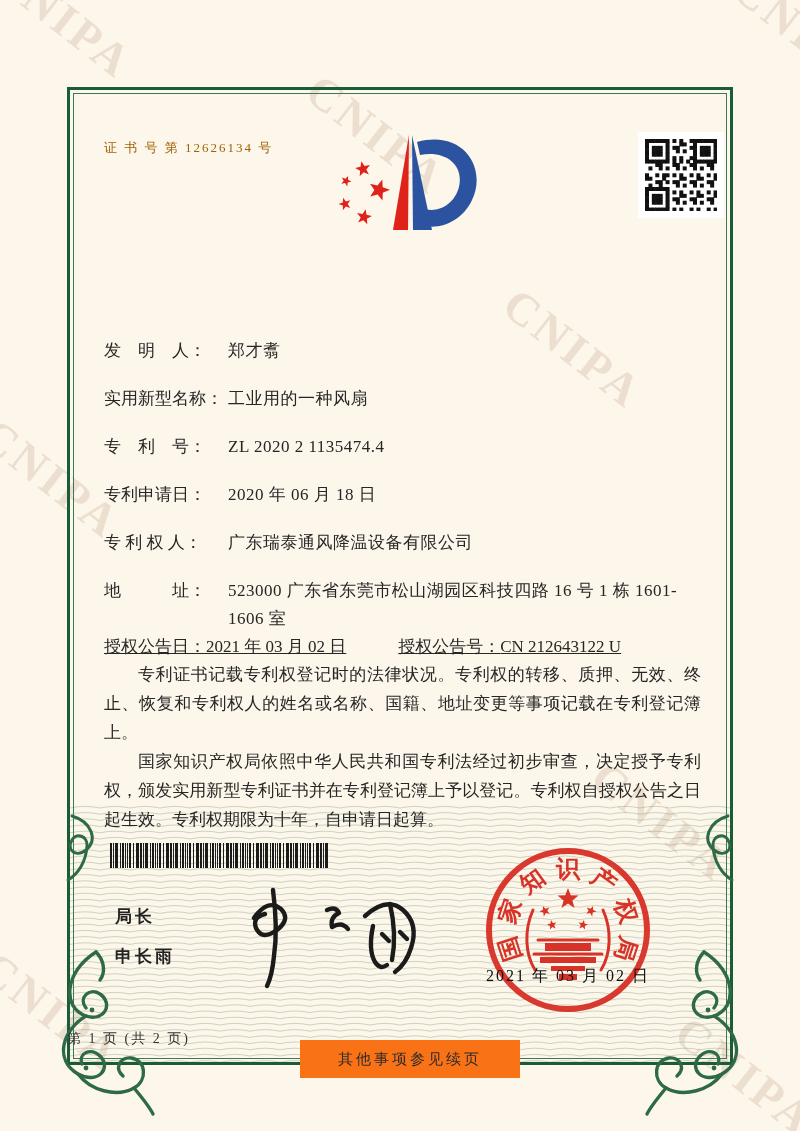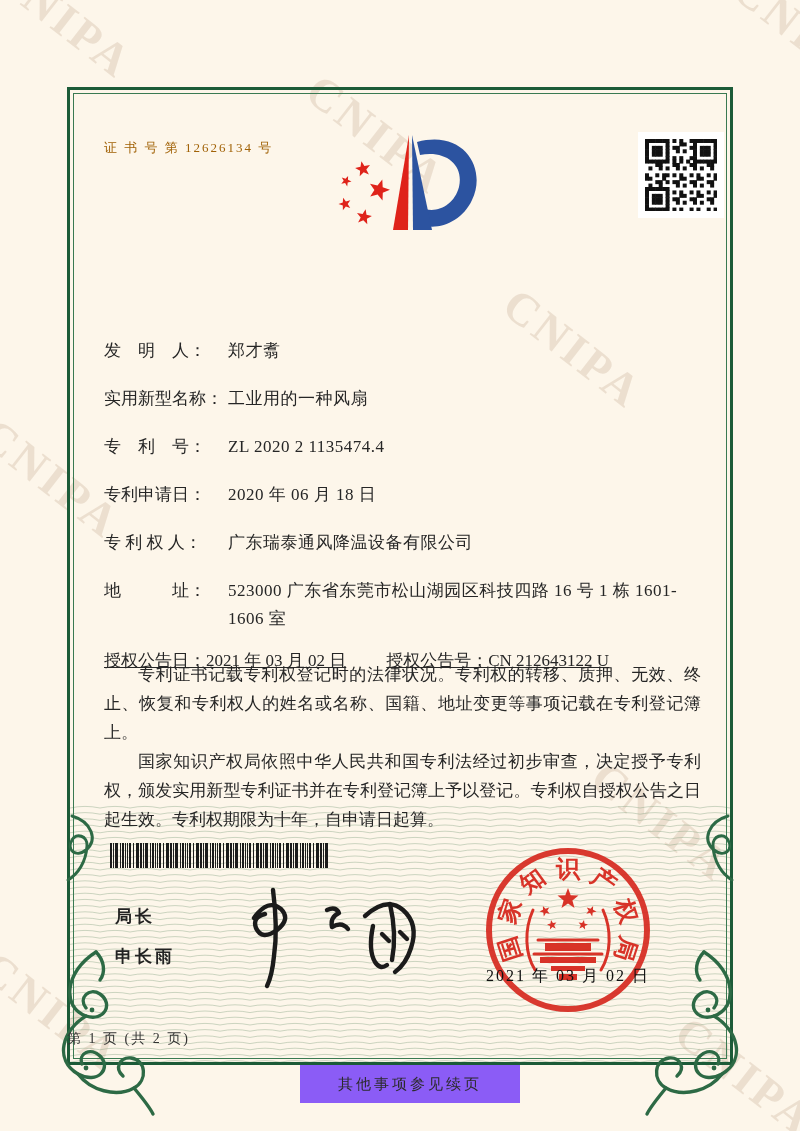--- a/index.html
+++ b/index.html
@@ -30,21 +30,21 @@
 
   .title { position:absolute; left:67px; top:240px; width:666px; text-align:center;
     font-size:40px; font-weight:bold; letter-spacing:10px; color:#1a1a1a; z-index:2; }
 
   .fields { position:absolute; left:104px; top:337px; width:600px; z-index:2;
     font-size:17px; color:#262626; }
   .field-row { display:flex; margin-bottom:20px; line-height:28px; }
   .field-label { flex:0 0 124px; white-space:nowrap; }
   .field-value { flex:1; letter-spacing:0.5px; }
   .grant-row { display:flex; line-height:28px;text-decoration:underline; }
-  .grant-right { margin-left:40px; display:flex; }
+  .grant-right { margin-left:52px; display:flex; }
 
   .paragraphs { position:absolute; left:104px; top:660px; width:597px; z-index:2;
     font-size:17px; color:#262626; line-height:29px; text-align:justify; }
   .paragraphs p { text-indent:2em; }
 
   .barcode { position:absolute; left:110px; top:843px; width:224px; height:25px; z-index:2; }
 
   .signer { position:absolute; left:115px; top:905px; z-index:2;
     font-family:"Liberation Sans","DejaVu Sans",sans-serif; font-weight:600;
     font-size:17px; color:#222; }
@@ -59,22 +59,22 @@
   .seal-char { position:absolute; left:-13px; top:-13px; width:26px; height:26px;
     text-align:center; font-size:24px; line-height:26px; font-weight:bold;
     color:rgba(214,40,30,0.95); font-family:"Liberation Sans","DejaVu Sans",sans-serif; }
   .seal-emblem { position:absolute; left:35px; top:34px; }
   .seal-date { position:absolute; left:470px; top:966px; width:196px; text-align:center;
     font-size:16px; letter-spacing:2px; color:#111; z-index:4; }
 
   .page-info { position:absolute; left:67px; top:1030px; width:666px; text-align:left;
     font-size:14px; letter-spacing:2px; color:#333; z-index:2; }
 
-  .note-box { position:absolute; left:300px; top:1065px; width:220px; height:38px;
-    background:#8b5cf6; z-index:2; display:flex; align-items:center; justify-content:center;
+  .note-box { position:absolute; left:300px; top:1040px; width:220px; height:38px;
+    background:#f97316; z-index:2; display:flex; align-items:center; justify-content:center;
     font-size:15px; letter-spacing:3px; color:#2b2b2b; }
 
   .flourish { position:absolute; z-index:2; pointer-events:none; }
 </style>
 </head>
 <body>
 
 <div class="page">
 
   <div id="watermarks">
@@ -396,21 +396,21 @@
       <span class="field-value">ZL 2020 2 1135474.4</span>
     </div>
     <div class="field-row">
       <span class="field-label">专利申请日：</span>
       <span class="field-value">2020 年 06 月 18 日</span>
     </div>
     <div class="field-row">
       <span class="field-label">专 利 权 人：</span>
       <span class="field-value">广东瑞泰通风降温设备有限公司</span>
     </div>
-    <div class="field-row" style="margin-bottom:14px;">
+    <div class="field-row" style="margin-bottom:0;">
       <span class="field-label">地　　　址：</span>
       <span class="field-value" style="max-width:472px;">523000 广东省东莞市松山湖园区科技四路 16 号 1 栋 1601-1606 室</span>
     </div>
     <div class="grant-row">
       <span>授权公告日：</span>
       <span>2021 年 03 月 02 日</span>
       <span class="grant-right">
         <span>授权公告号：</span>
         <span>CN 212643122 U</span>
       </span>

